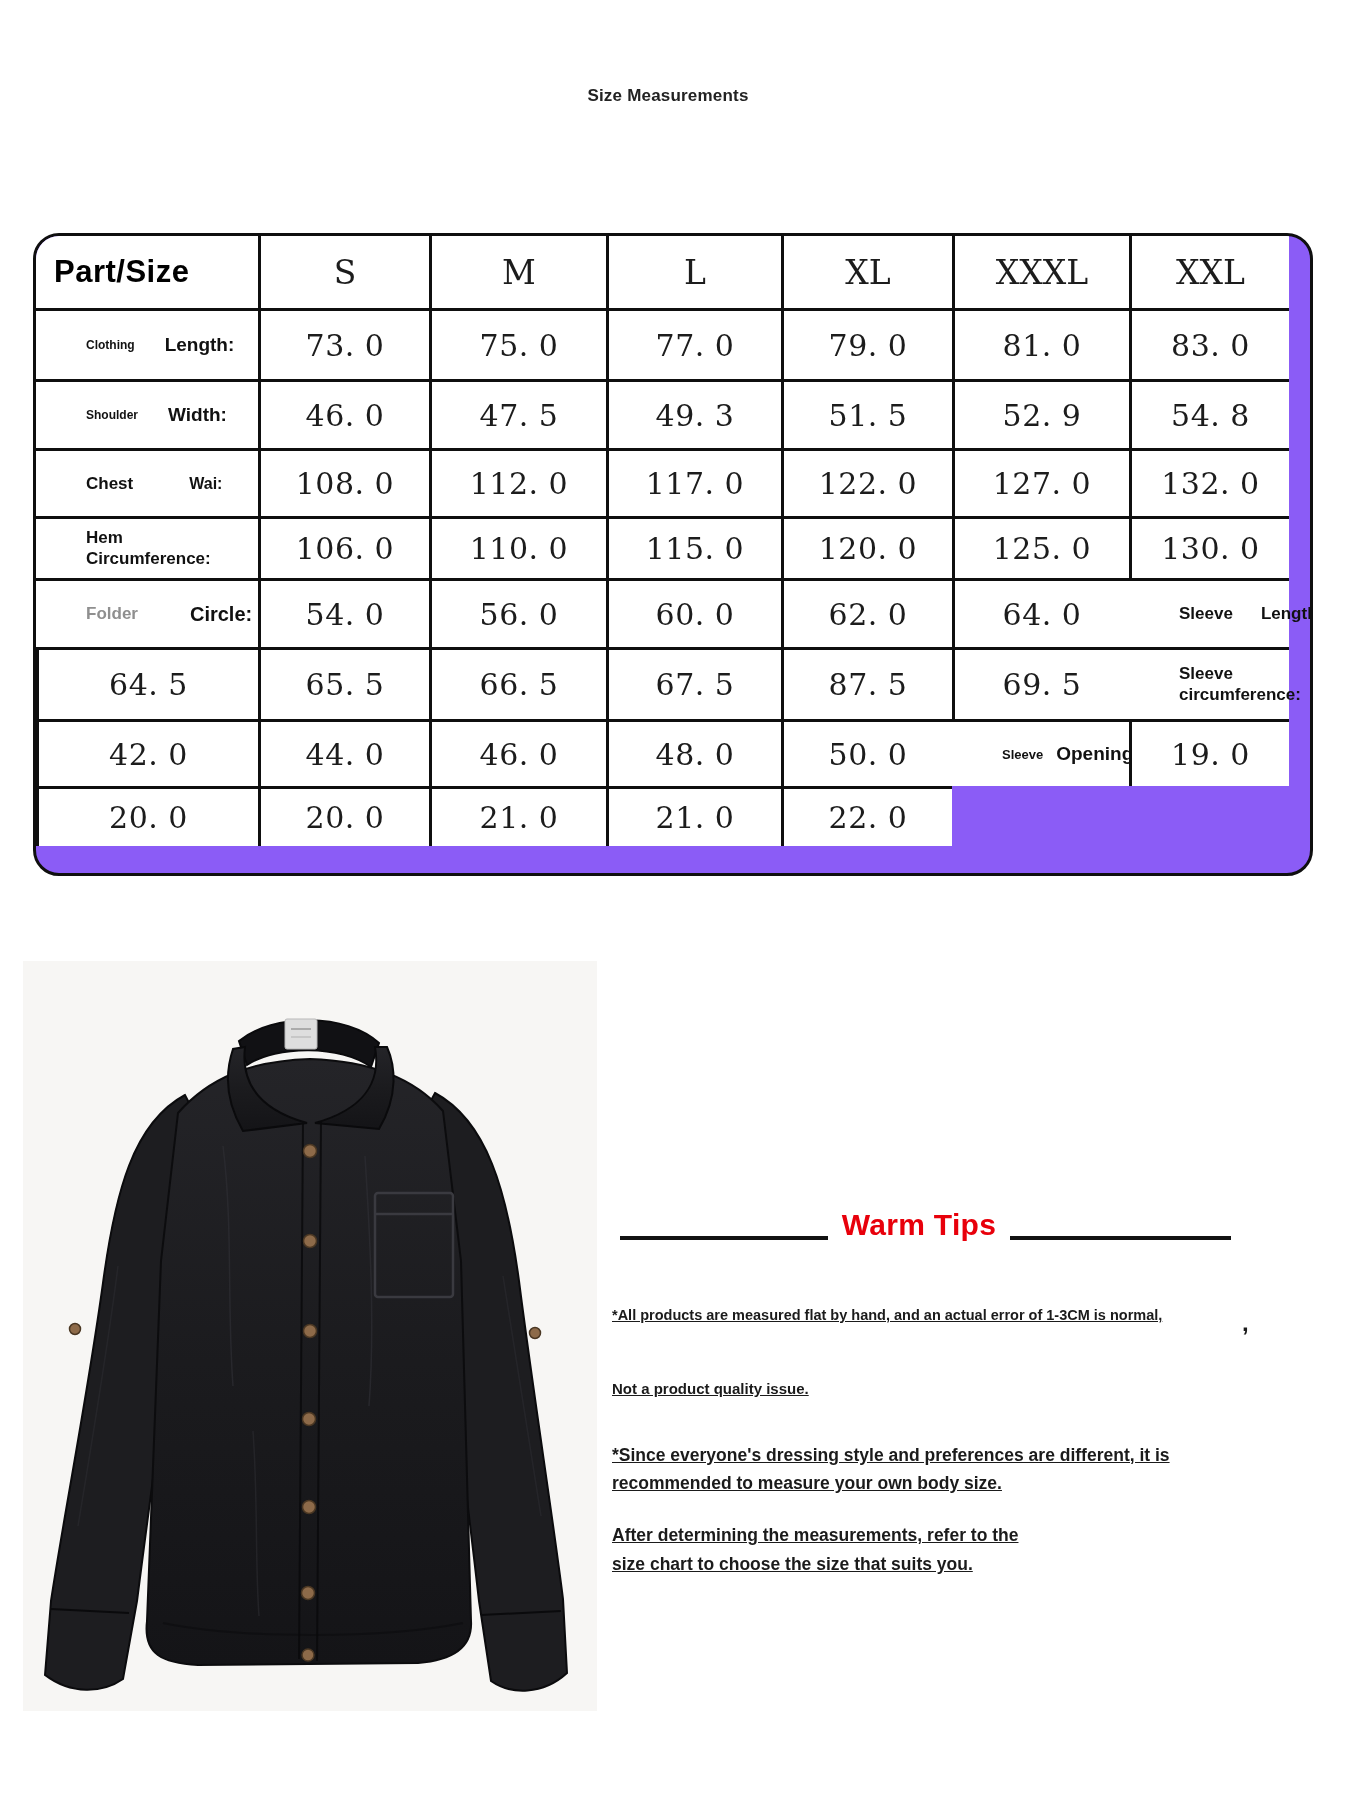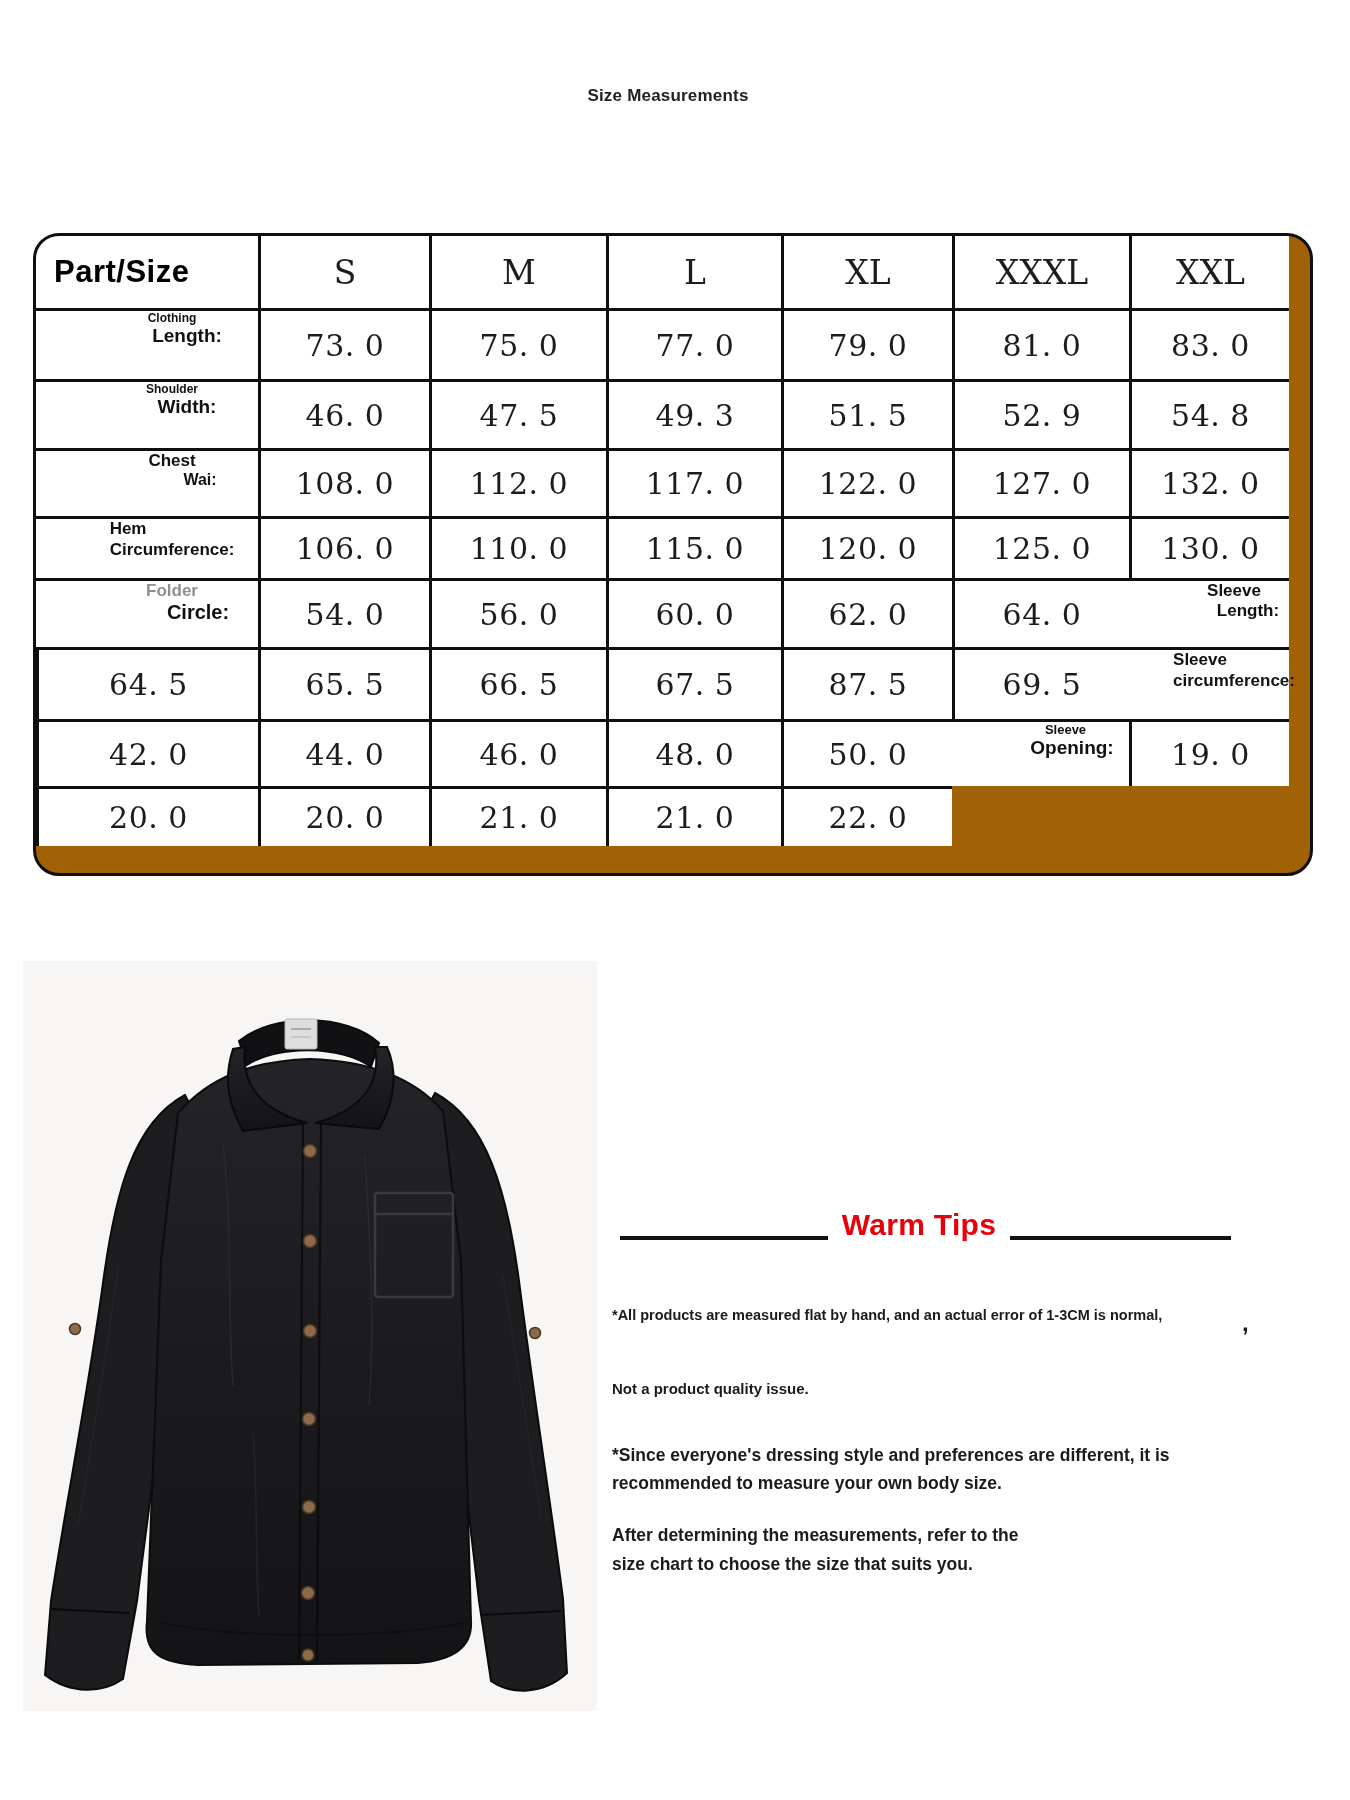--- a/index.html
+++ b/index.html
@@ -8,34 +8,34 @@
     font-family:"Liberation Sans",sans-serif;color:#1a1a1a;overflow:hidden;
   }
   
   .page-title{
     position:absolute;left:0;top:86px;width:1336px;text-align:center;
     font-size:17px;font-weight:bold;color:#222;letter-spacing:.2px;
   }
   
   .size-table{
     position:absolute;left:33px;top:233px;width:1274px;height:637px;
-    border:3px solid #0f0f0f;border-radius:26px;overflow:hidden;background:#a16207;
+    border:3px solid #0f0f0f;border-radius:26px;overflow:hidden;background:#8b5cf6;
     display:grid;
     grid-template-columns:222px 171px 177px 175px 171px 177px 160px;
     grid-template-rows:72px 71px 69px 68px 62px 69px 72px 67px 60px;
     box-sizing:content-box;
   }
   .cell{display:flex;align-items:center;background:#fff;box-sizing:border-box;min-width:0;}
   .cell.bl{border-left:3px solid #0f0f0f;}
   .cell.bt{border-top:3px solid #0f0f0f;}
   .th-part{font-size:31px;font-weight:bold;color:#000;padding-left:18px;letter-spacing:.5px;}
   .th-size,.val{justify-content:center;font-family:"DejaVu Serif","Liberation Serif",serif;font-weight:400;color:#1c1c1c;}
   .th-size{font-size:33px;}
   .val{font-size:30px;letter-spacing:.5px;}
-  .lbl{padding-left:50px;font-weight:bold;color:#111;flex-direction:column;}
+  .lbl{padding-left:50px;font-weight:bold;color:#111;}
   .lbl .w1,.lbl .w2{white-space:nowrap;}
   .lbl.s1 .w1{font-size:12px;}           .lbl.s1 .w2{font-size:19px;margin-left:30px;}
   .lbl.s2 .w1{font-size:17px;}           .lbl.s2 .w2{font-size:16px;margin-left:56px;}
   .lbl.s4 .w1{font-size:17px;}           .lbl.s4 .w2{font-size:17px;margin-left:28px;}
   .lbl.s5 .w1{font-size:17px;color:#8f8f8f;} .lbl.s5 .w2{font-size:20px;margin-left:52px;}
   .lbl.s6 .w1{font-size:13px;}           .lbl.s6 .w2{font-size:19px;margin-left:13px;}
   .lbl.s3{display:flex;}
   .lbl.s3 .stack{font-size:17px;line-height:1.22;}
   
   .photo{position:absolute;left:23px;top:961px;width:574px;height:750px;background:#f7f6f4;}
@@ -45,21 +45,21 @@
     position:absolute;left:620px;top:1203px;width:611px;height:44px;
     display:flex;align-items:center;justify-content:space-between;
   }
   .tips-head .hline{height:4px;background:#121212;}
   .tips-head .hl-left{width:208px;margin-top:26px;}
   .tips-head .hl-right{width:221px;margin-top:26px;}
   .tips-head .head-label{
     font-size:30px;font-weight:bold;color:#e8000b;letter-spacing:.3px;line-height:1;
   }
   .tips-body{position:absolute;left:612px;top:1303px;width:660px;height:300px;}
-  .tip{position:absolute;left:0;margin:0;font-weight:bold;color:#1b1b1b;white-space:pre-line;}
+  .tip{position:absolute;left:0;margin:0;font-weight:bold;color:#1b1b1b;white-space:pre-line;text-decoration:underline;}
   .tip0{top:4px;font-size:14.5px;width:600px;}
   .tip-comma{position:absolute;left:630px;top:6px;font-size:24px;font-weight:bold;color:#1b1b1b;}
   .tip1{top:77px;font-size:15px;}
   .tip2{top:138px;font-size:17.5px;line-height:28px;}
   .tip3{top:218px;font-size:17.5px;line-height:29px;}
 </style>
 </head>
 <body>
 
 <div class="page-title">Size Measurements</div>

